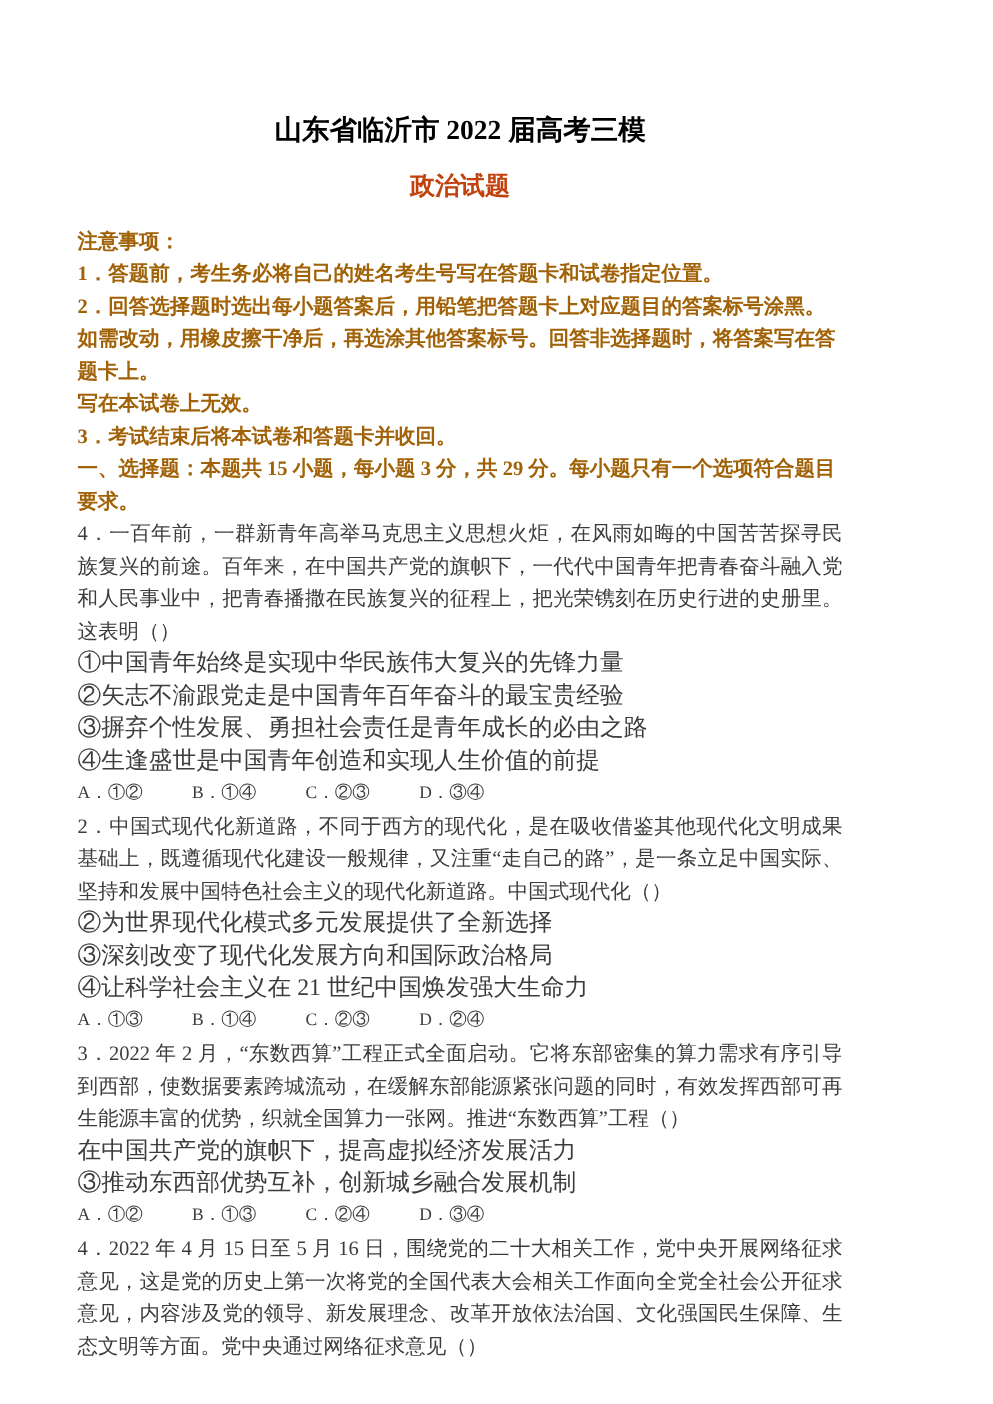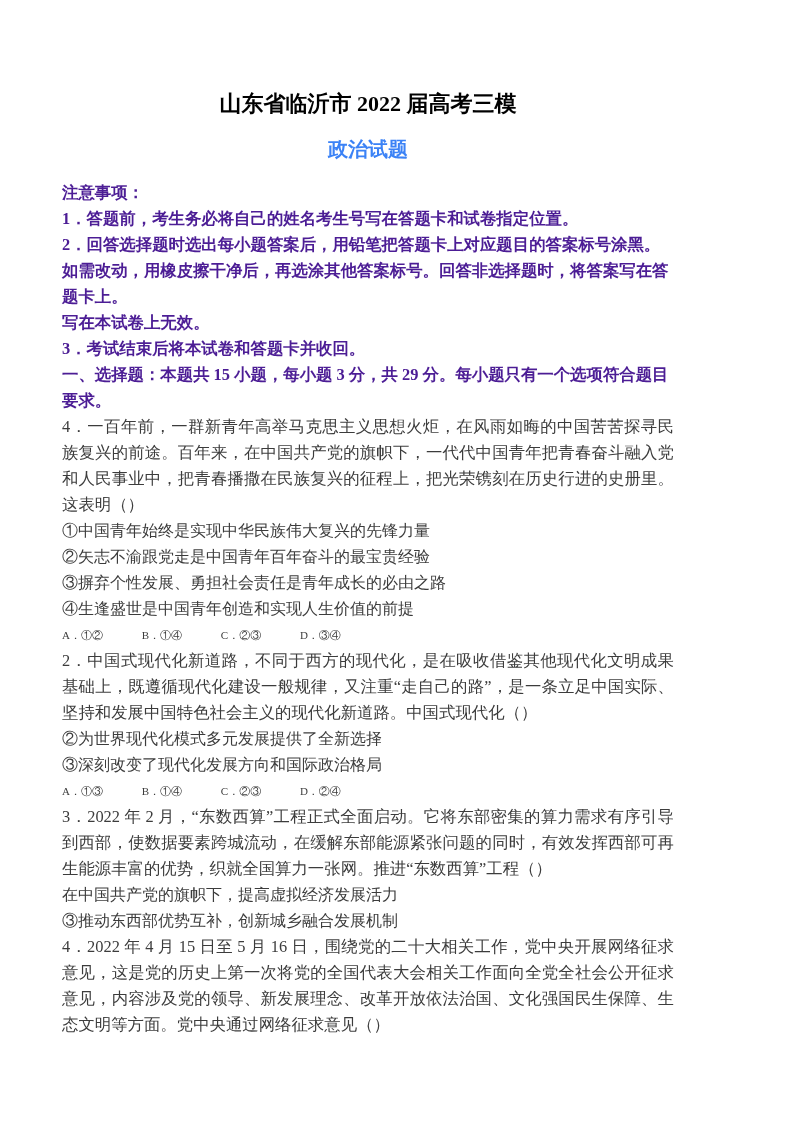--- a/index.html
+++ b/index.html
@@ -25,50 +25,50 @@
     font-weight: bold;
     line-height: 32px;
     color: #000000;
   }
   .paper-subtitle {
     margin: 0 0 16px 0;
     text-align: center;
     font-size: 20px;
     font-weight: bold;
     line-height: 30px;
-    color: #3b82f6;
+    color: #c2410c;
   }
   .notice-heading,
   .notice-line,
   .section-heading {
     margin: 0;
     font-size: 16.4px;
     font-weight: bold;
     line-height: 26px;
-    color: #4c1d95;
+    color: #a16207;
   }
   .question {
     margin: 0;
   }
   .stem {
     margin: 0;
     font-size: 16.4px;
     line-height: 26px;
     color: #3c3c3c;
     text-align: justify;
   }
   .option-line {
     margin: 0;
-    font-size: 16px;
+    font-size: 19px;
     line-height: 26px;
     color: #3c3c3c;
   }
   .choices-row {
     margin: 0;
-    font-size: 11px;
+    font-size: 14px;
     line-height: 26px;
     color: #3c3c3c;
   }
   .choices-row span {
     display: inline-block;
     margin-right: 36px;
   }
   .choices-row span:last-child {
     margin-right: 0;
   }
@@ -103,31 +103,38 @@
       <span>B．①④</span>
       <span>C．②③</span>
       <span>D．③④</span>
     </p>
   </div>
 
   <div class="question">
     <p class="stem">2．中国式现代化新道路，不同于西方的现代化，是在吸收借鉴其他现代化文明成果基础上，既遵循现代化建设一般规律，又注重“走自己的路”，是一条立足中国实际、坚持和发展中国特色社会主义的现代化新道路。中国式现代化（）</p>
     <p class="option-line">②为世界现代化模式多元发展提供了全新选择</p>
     <p class="option-line">③深刻改变了现代化发展方向和国际政治格局</p>
+    <p class="option-line">④让科学社会主义在 21 世纪中国焕发强大生命力</p>
     <p class="choices-row">
       <span>A．①③</span>
       <span>B．①④</span>
       <span>C．②③</span>
       <span>D．②④</span>
     </p>
   </div>
 
   <div class="question">
     <p class="stem">3．2022 年 2 月，“东数西算”工程正式全面启动。它将东部密集的算力需求有序引导到西部，使数据要素跨城流动，在缓解东部能源紧张问题的同时，有效发挥西部可再生能源丰富的优势，织就全国算力一张网。推进“东数西算”工程（）</p>
     <p class="option-line">在中国共产党的旗帜下，提高虚拟经济发展活力</p>
     <p class="option-line">③推动东西部优势互补，创新城乡融合发展机制</p>
+    <p class="choices-row">
+      <span>A．①②</span>
+      <span>B．①③</span>
+      <span>C．②④</span>
+      <span>D．③④</span>
+    </p>
   </div>
 
   <div class="question">
     <p class="stem">4．2022 年 4 月 15 日至 5 月 16 日，围绕党的二十大相关工作，党中央开展网络征求意见，这是党的历史上第一次将党的全国代表大会相关工作面向全党全社会公开征求意见，内容涉及党的领导、新发展理念、改革开放依法治国、文化强国民生保障、生态文明等方面。党中央通过网络征求意见（）</p>
   </div>
 
 </div>
 
 </body></html>

